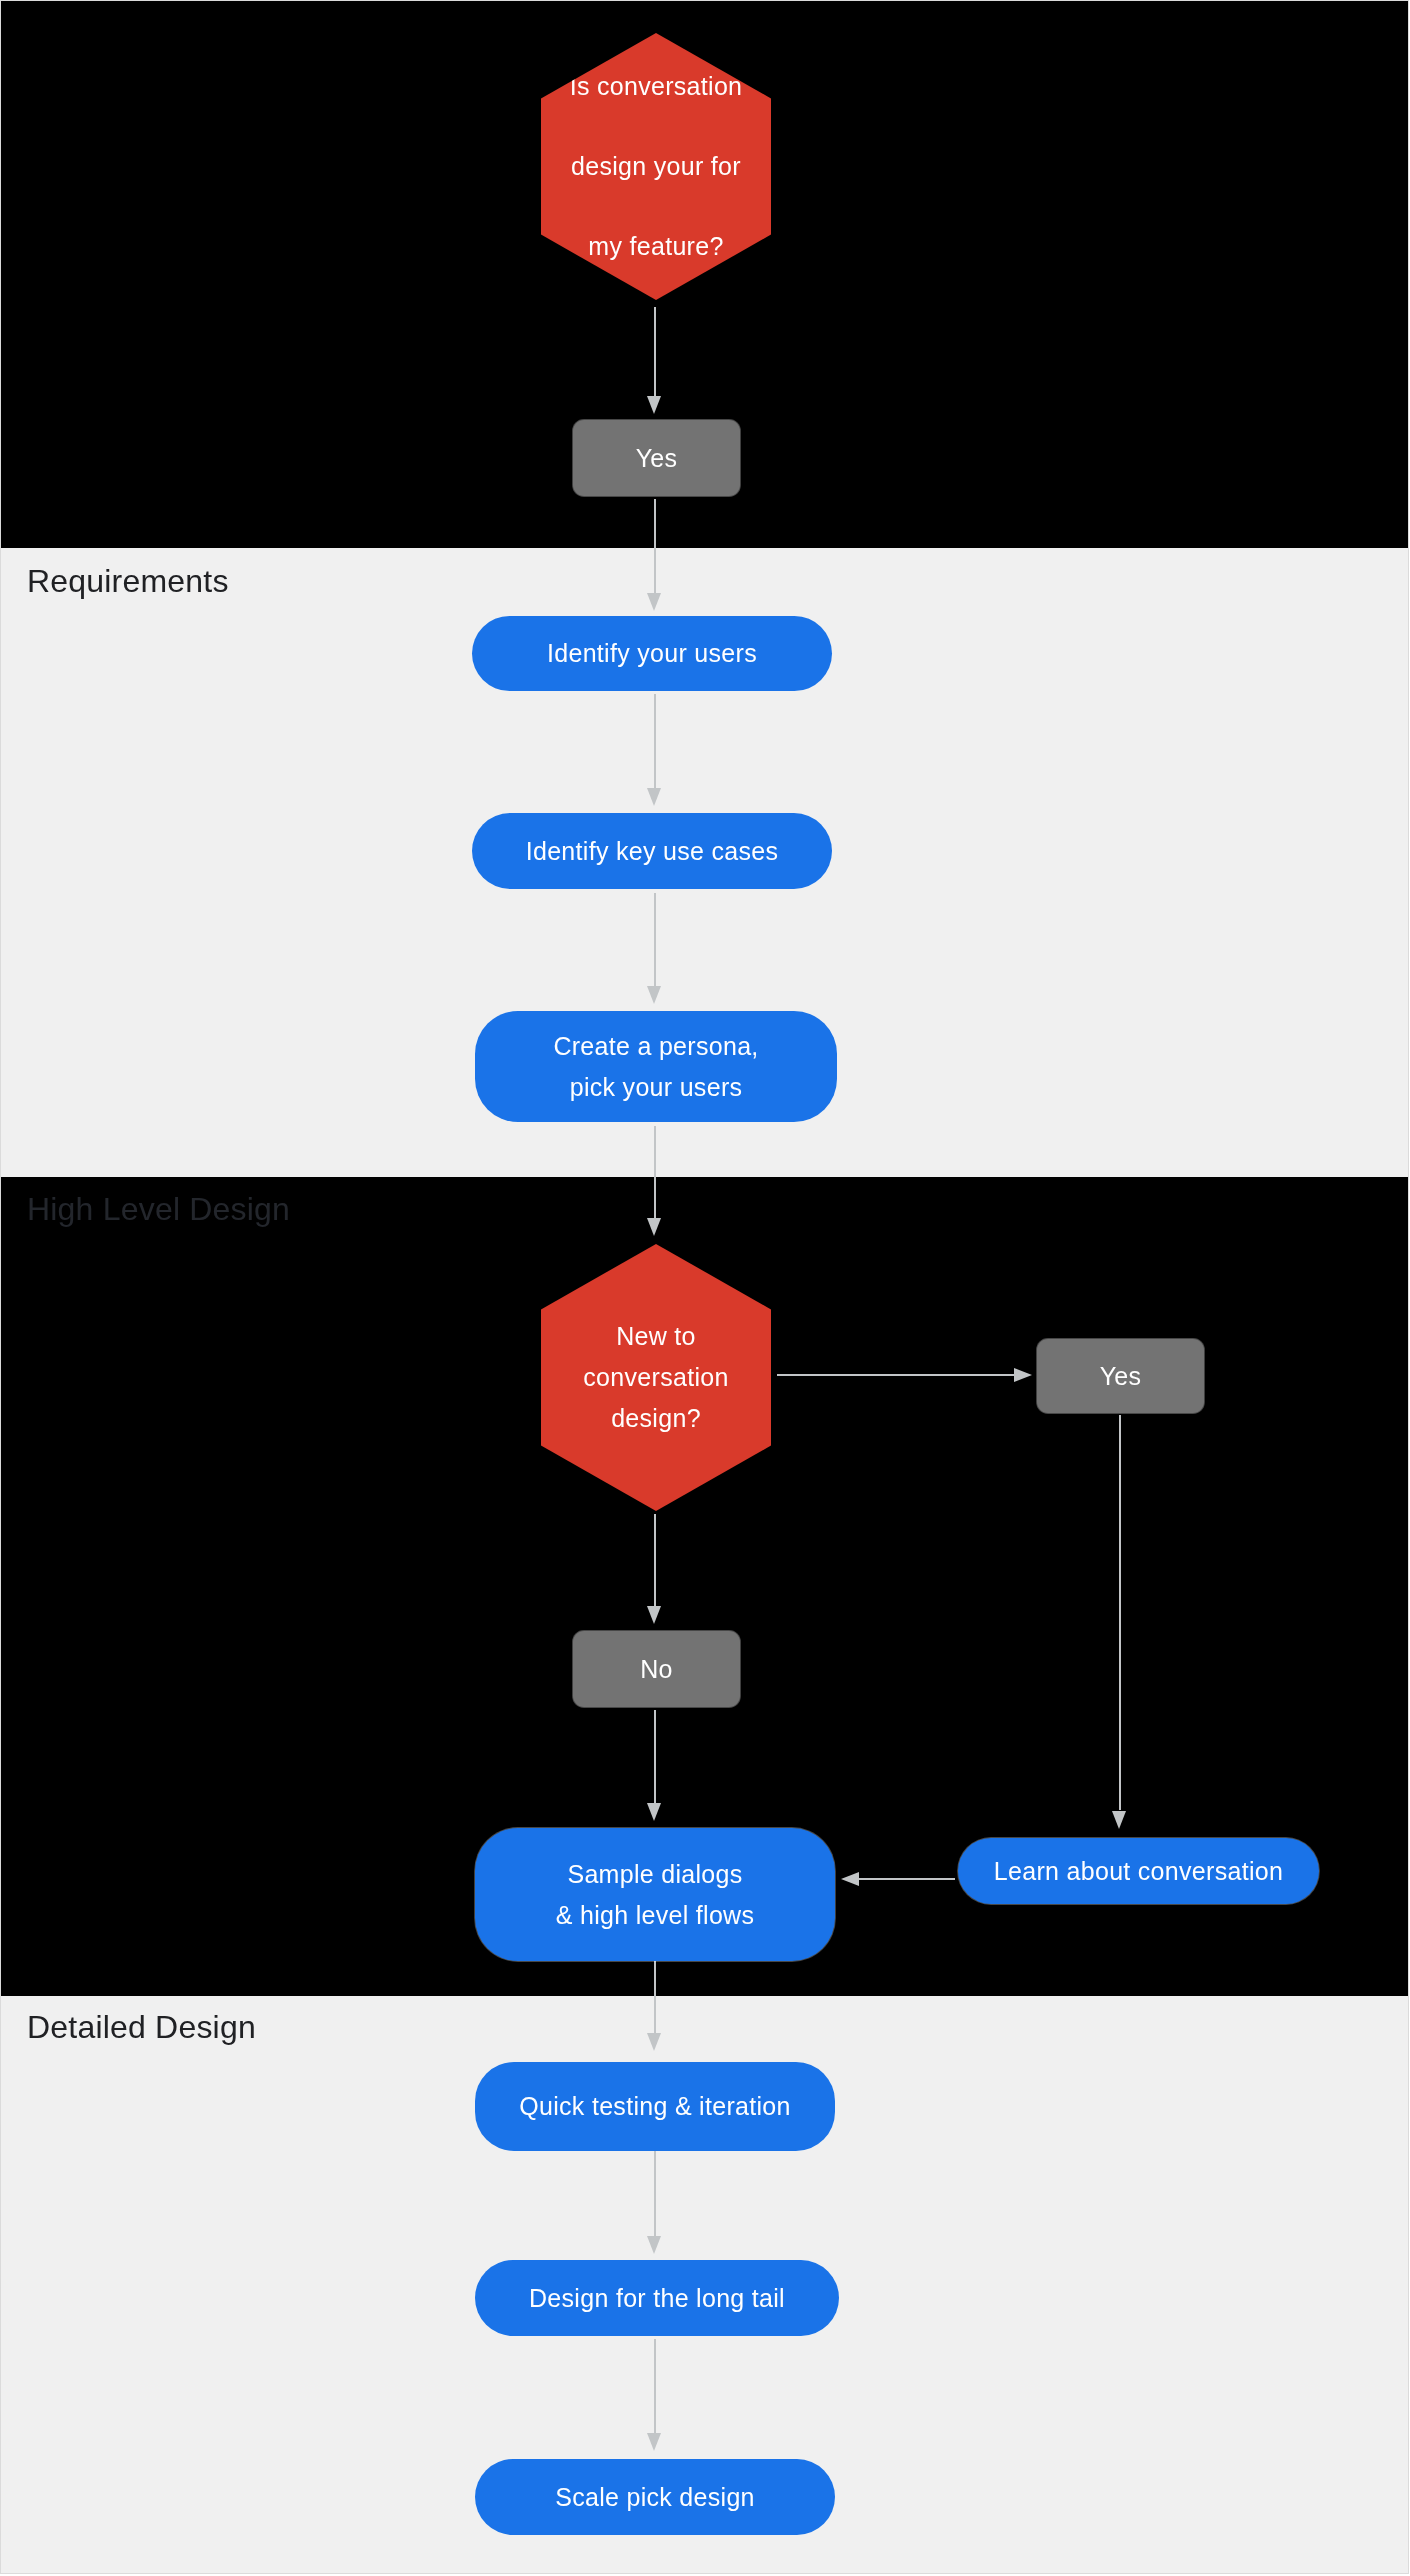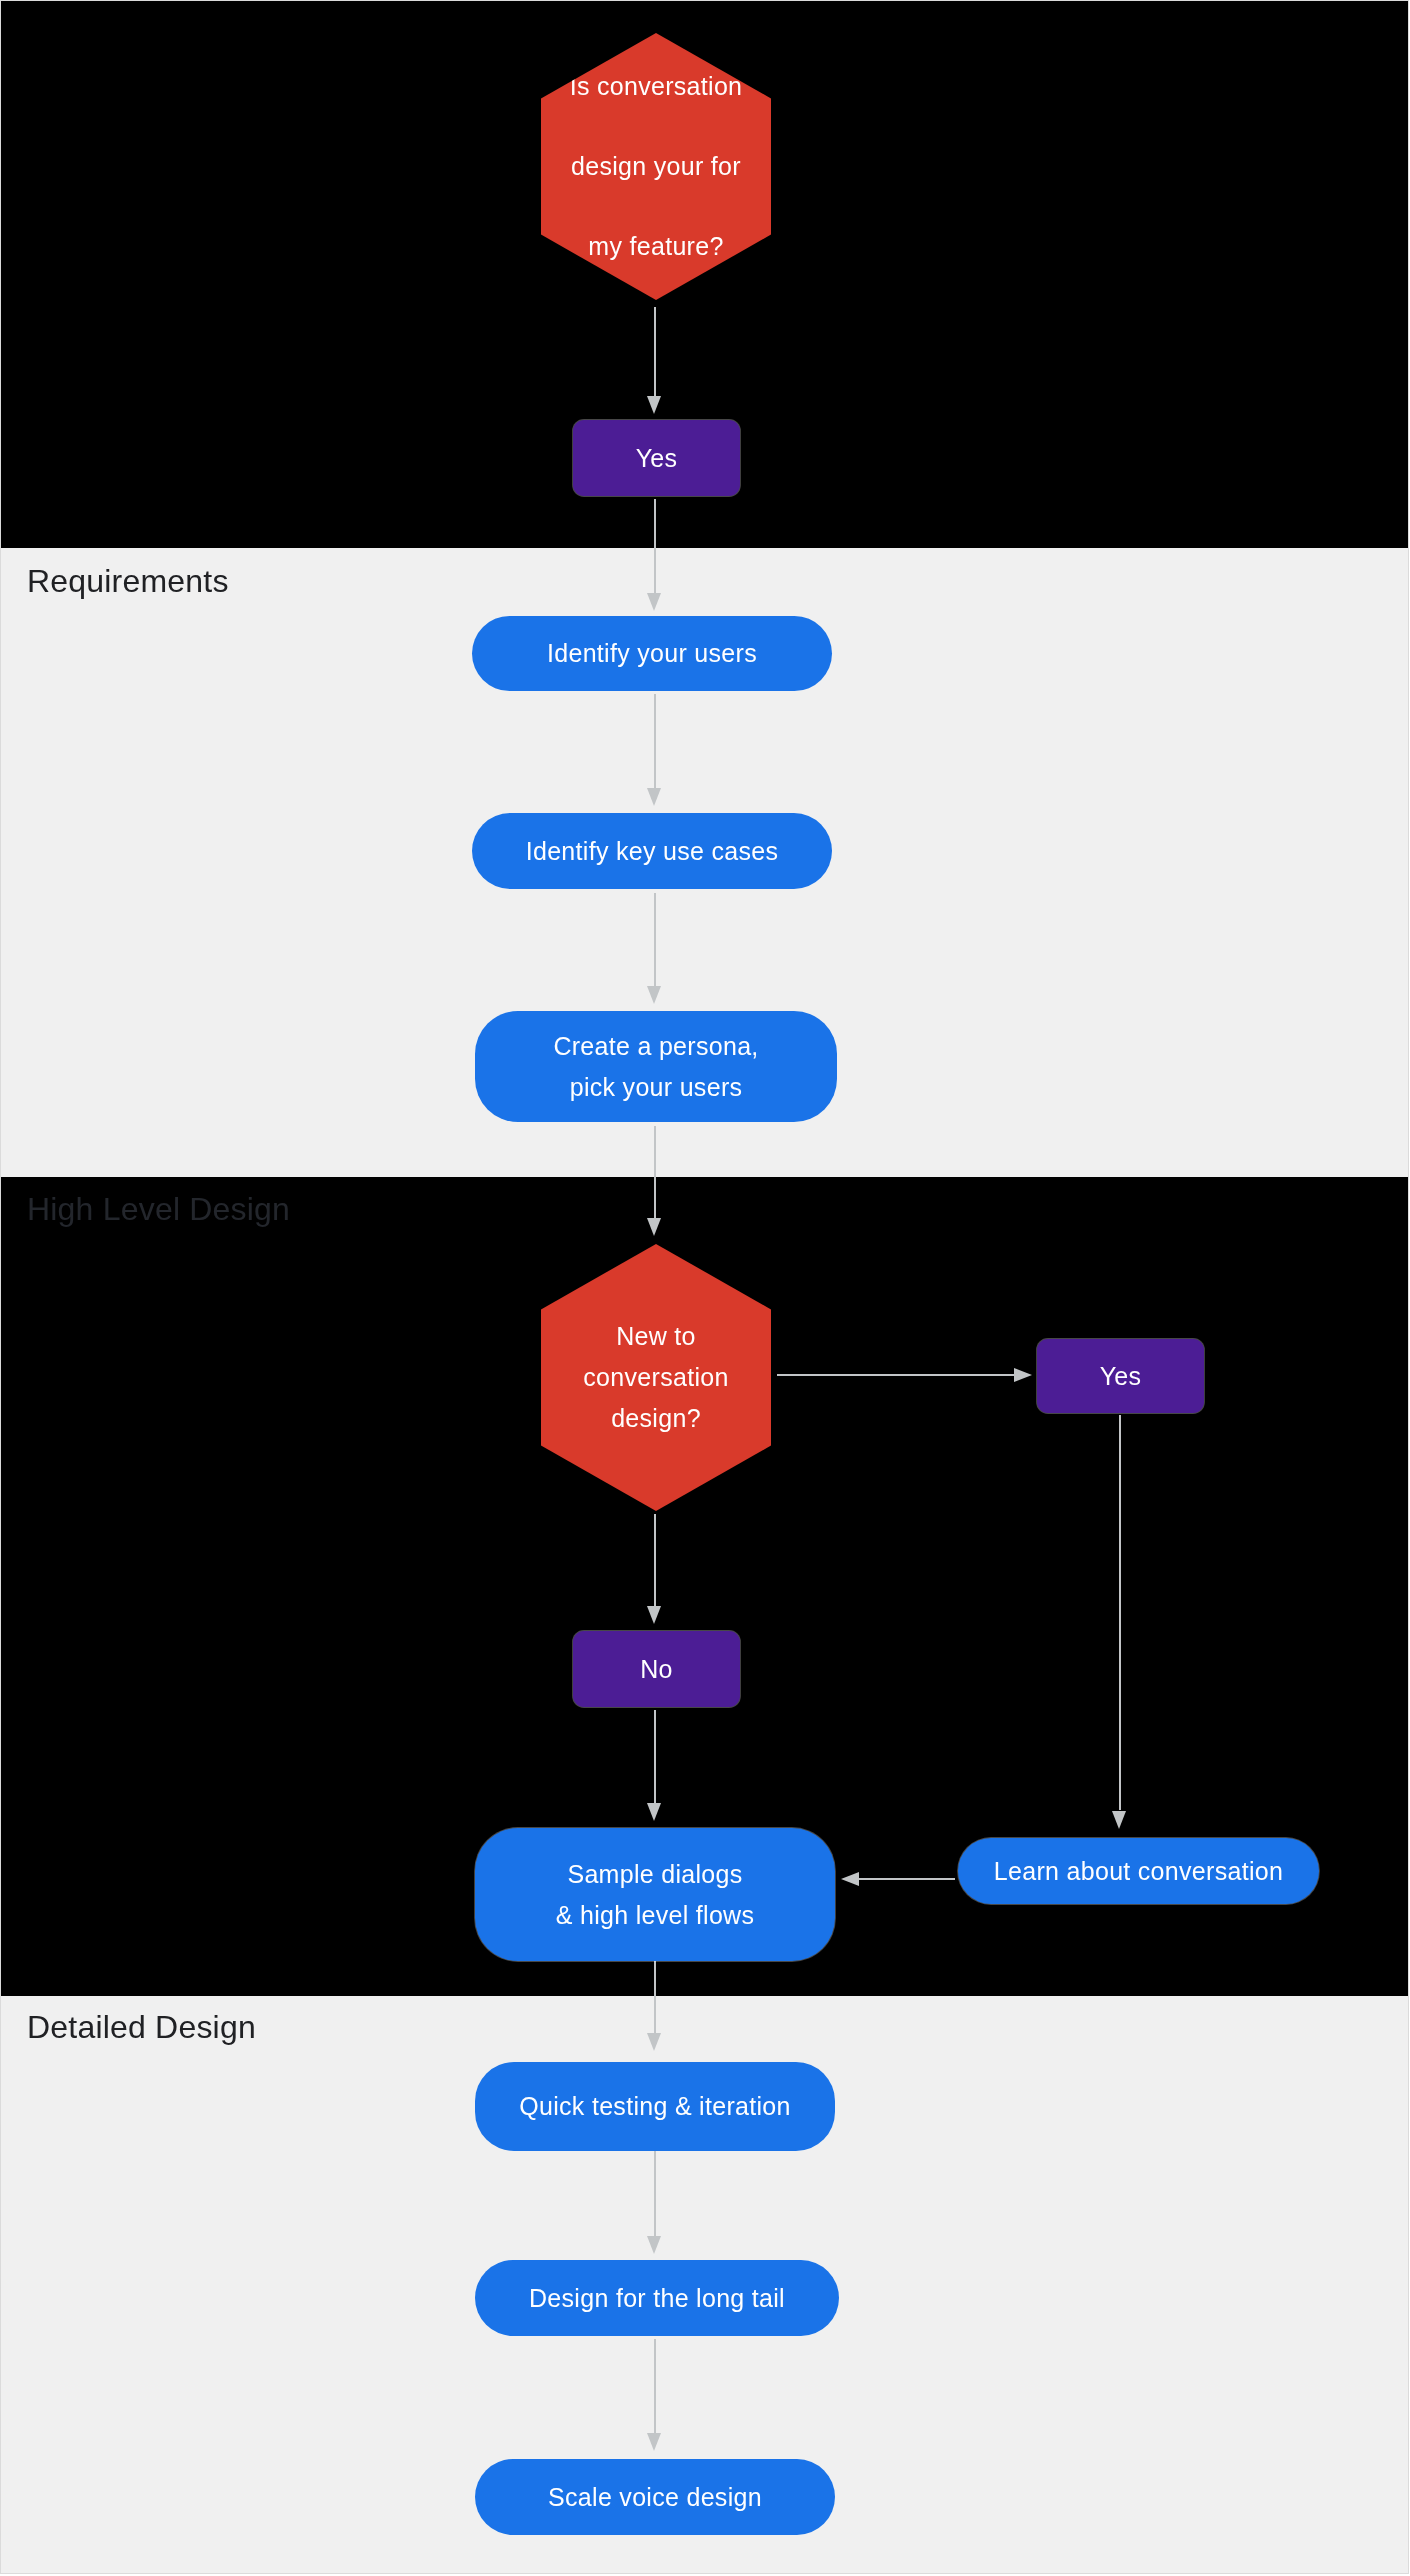--- a/index.html
+++ b/index.html
@@ -21,21 +21,21 @@
   .sec-label.on-light{color:#202124;}
   .sec-label.on-dark{color:#23262C;}
   .node{
     position:absolute;
     display:flex;flex-direction:column;align-items:center;justify-content:center;
     color:#ffffff;font-size:25px;font-weight:500;letter-spacing:0.3px;
     text-align:center;
   }
   .node .txtline{line-height:41px;}
   .pill{background:#1A73E8;}
-  .btn{background:#4c1d95;align-items:center;}
+  .btn{background:#737373;align-items:center;}
   .hex{
     background:#D93A2B;
     clip-path:polygon(50% 0,100% 24.5%,100% 75.5%,50% 100%,0 75.5%,0 24.5%);
   }
   .rim{box-shadow:0 0 0 0.9px rgba(255,255,255,.28);}
   .aline{position:absolute;background:#C2C5C7;}
   .vline{width:1.9px;}
   .hline{height:1.9px;}
   .ahead{position:absolute;width:0;height:0;}
   .ahead.down{border-left:7.4px solid transparent;border-right:7.4px solid transparent;border-top:18.6px solid #C2C5C7;}
@@ -143,17 +143,17 @@
 
   <div class="node pill" style="left:474px;top:2061px;width:360px;height:89px;border-radius:39px;">
     <div class="txtline">Quick testing &amp; iteration</div>
   </div>
 
   <div class="node pill" style="left:474px;top:2259px;width:364px;height:76px;border-radius:38px;">
     <div class="txtline">Design for the long tail</div>
   </div>
 
   <div class="node pill" style="left:474px;top:2458px;width:360px;height:76px;border-radius:38px;">
-    <div class="txtline">Scale voice design</div>
+    <div class="txtline">Scale pick design</div>
   </div>
 
 </div>
 
 
 </body></html>

